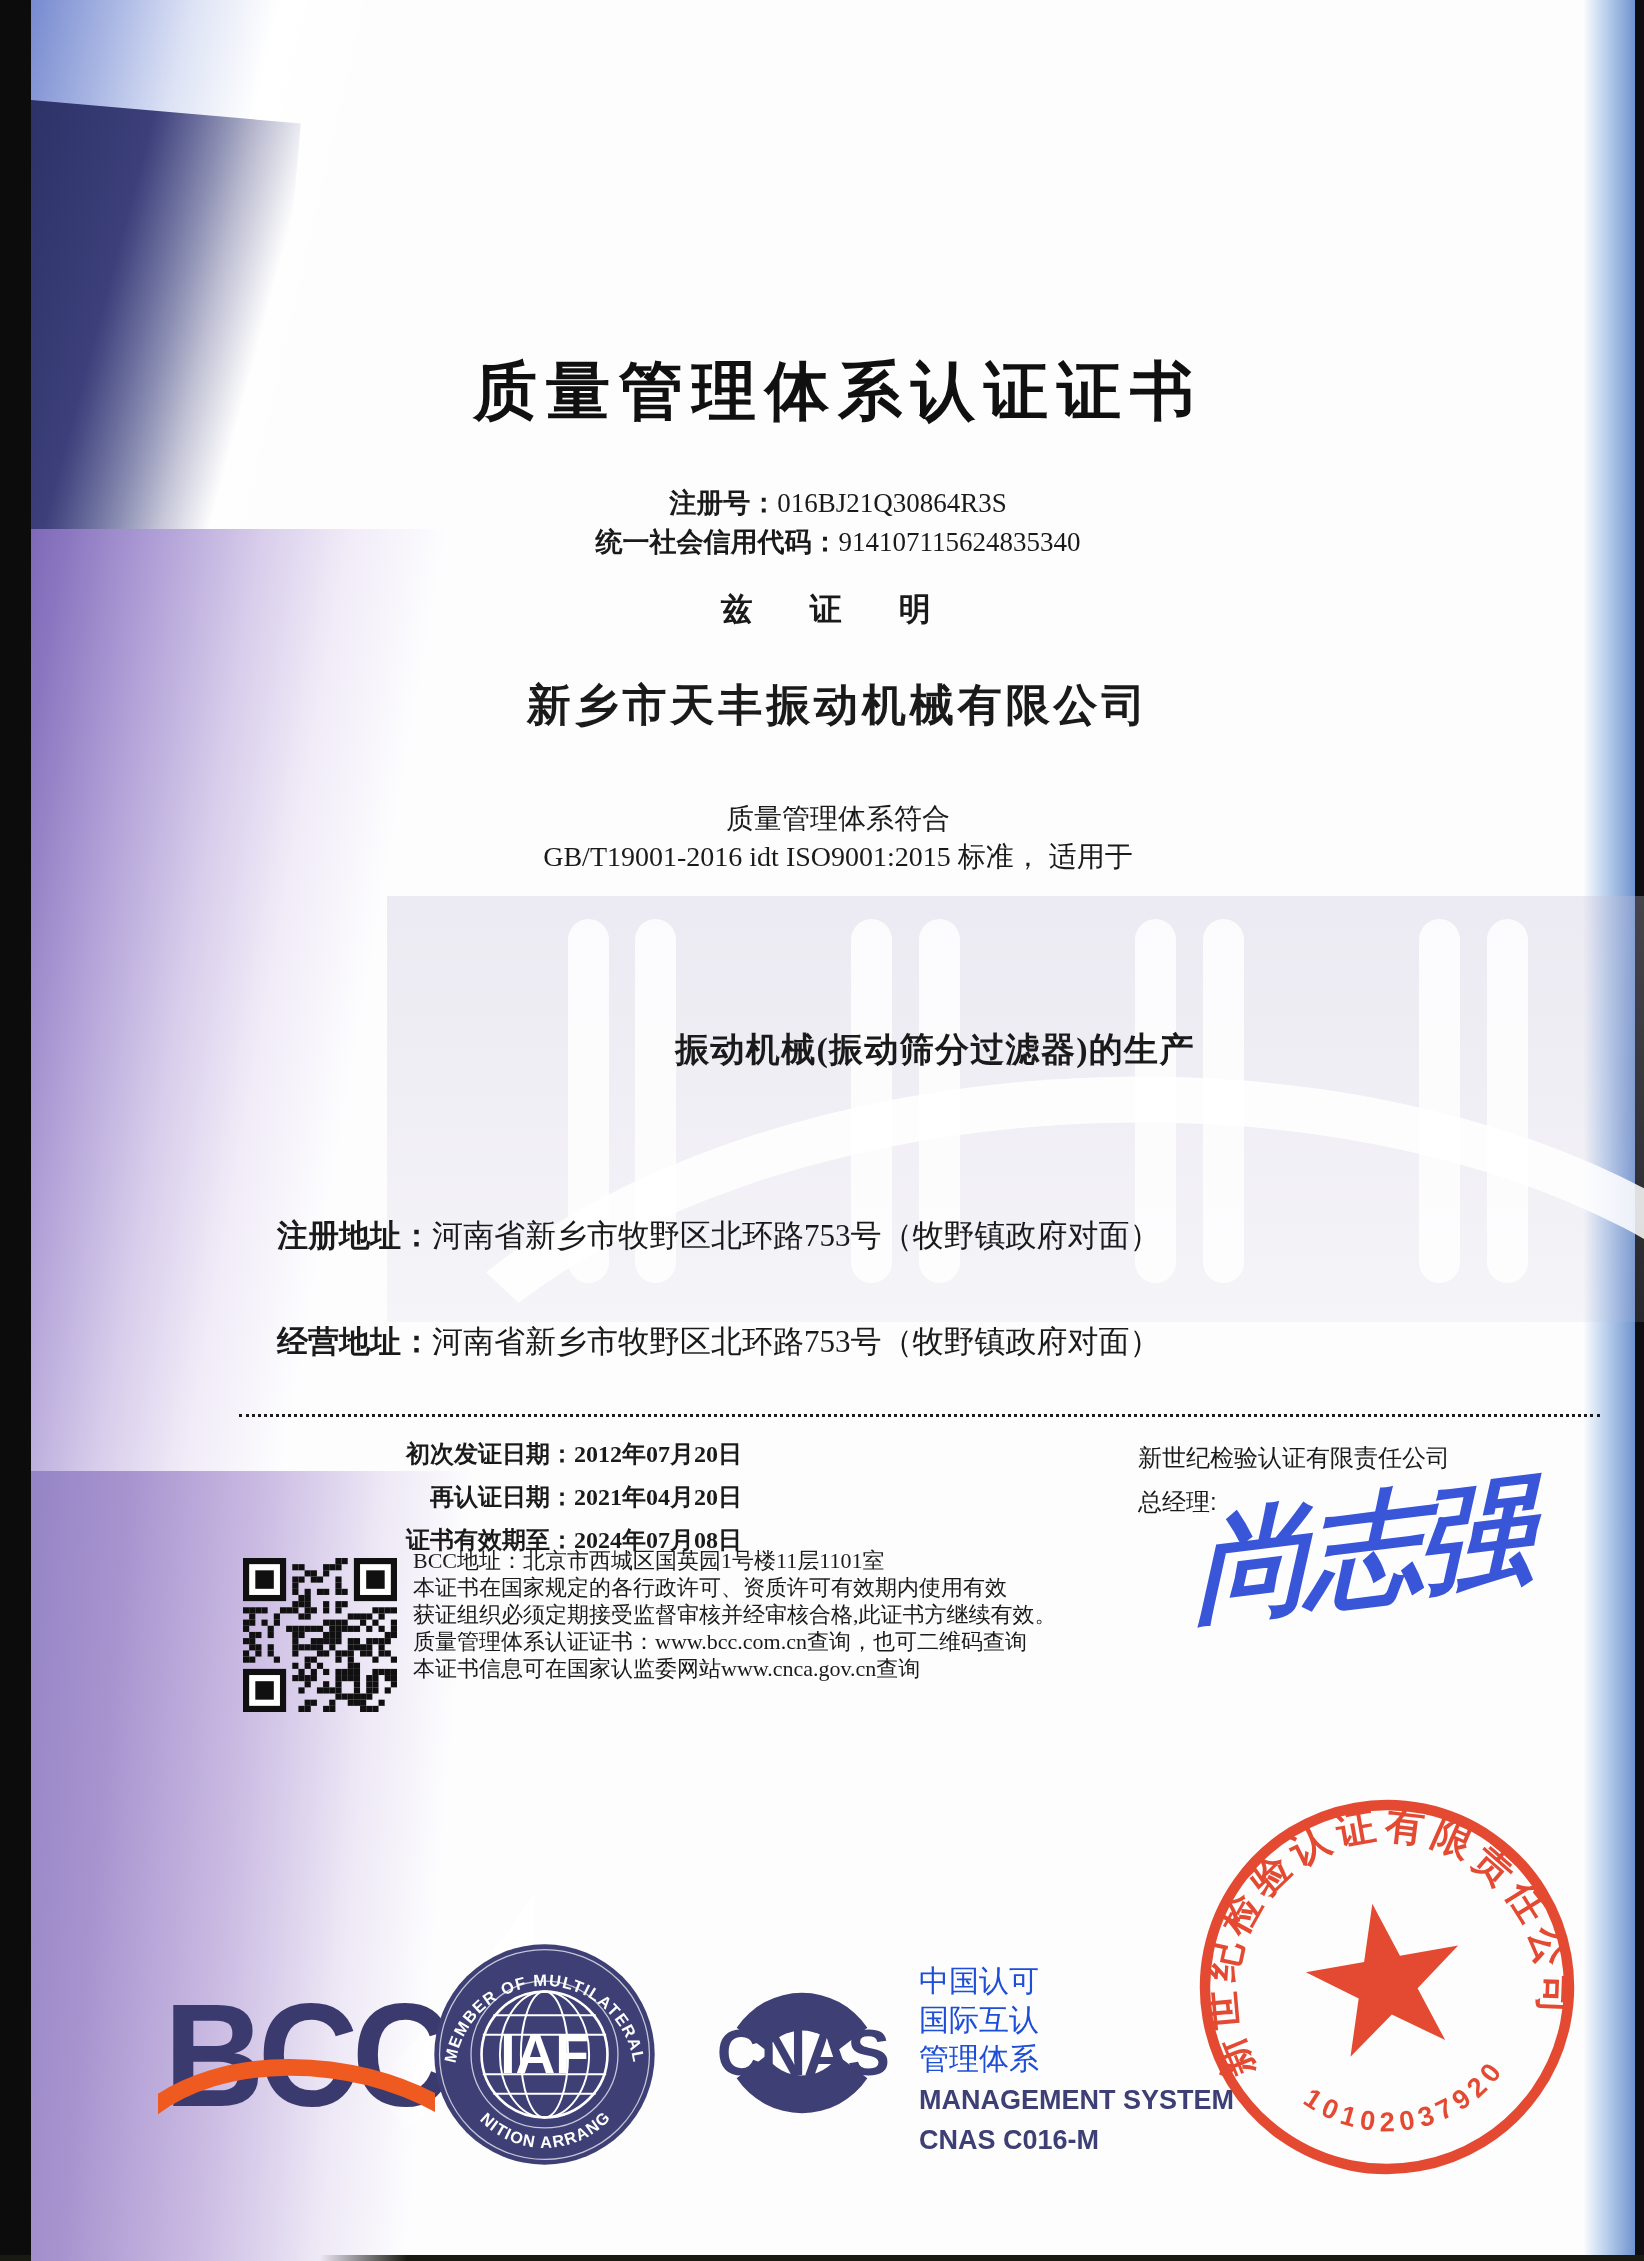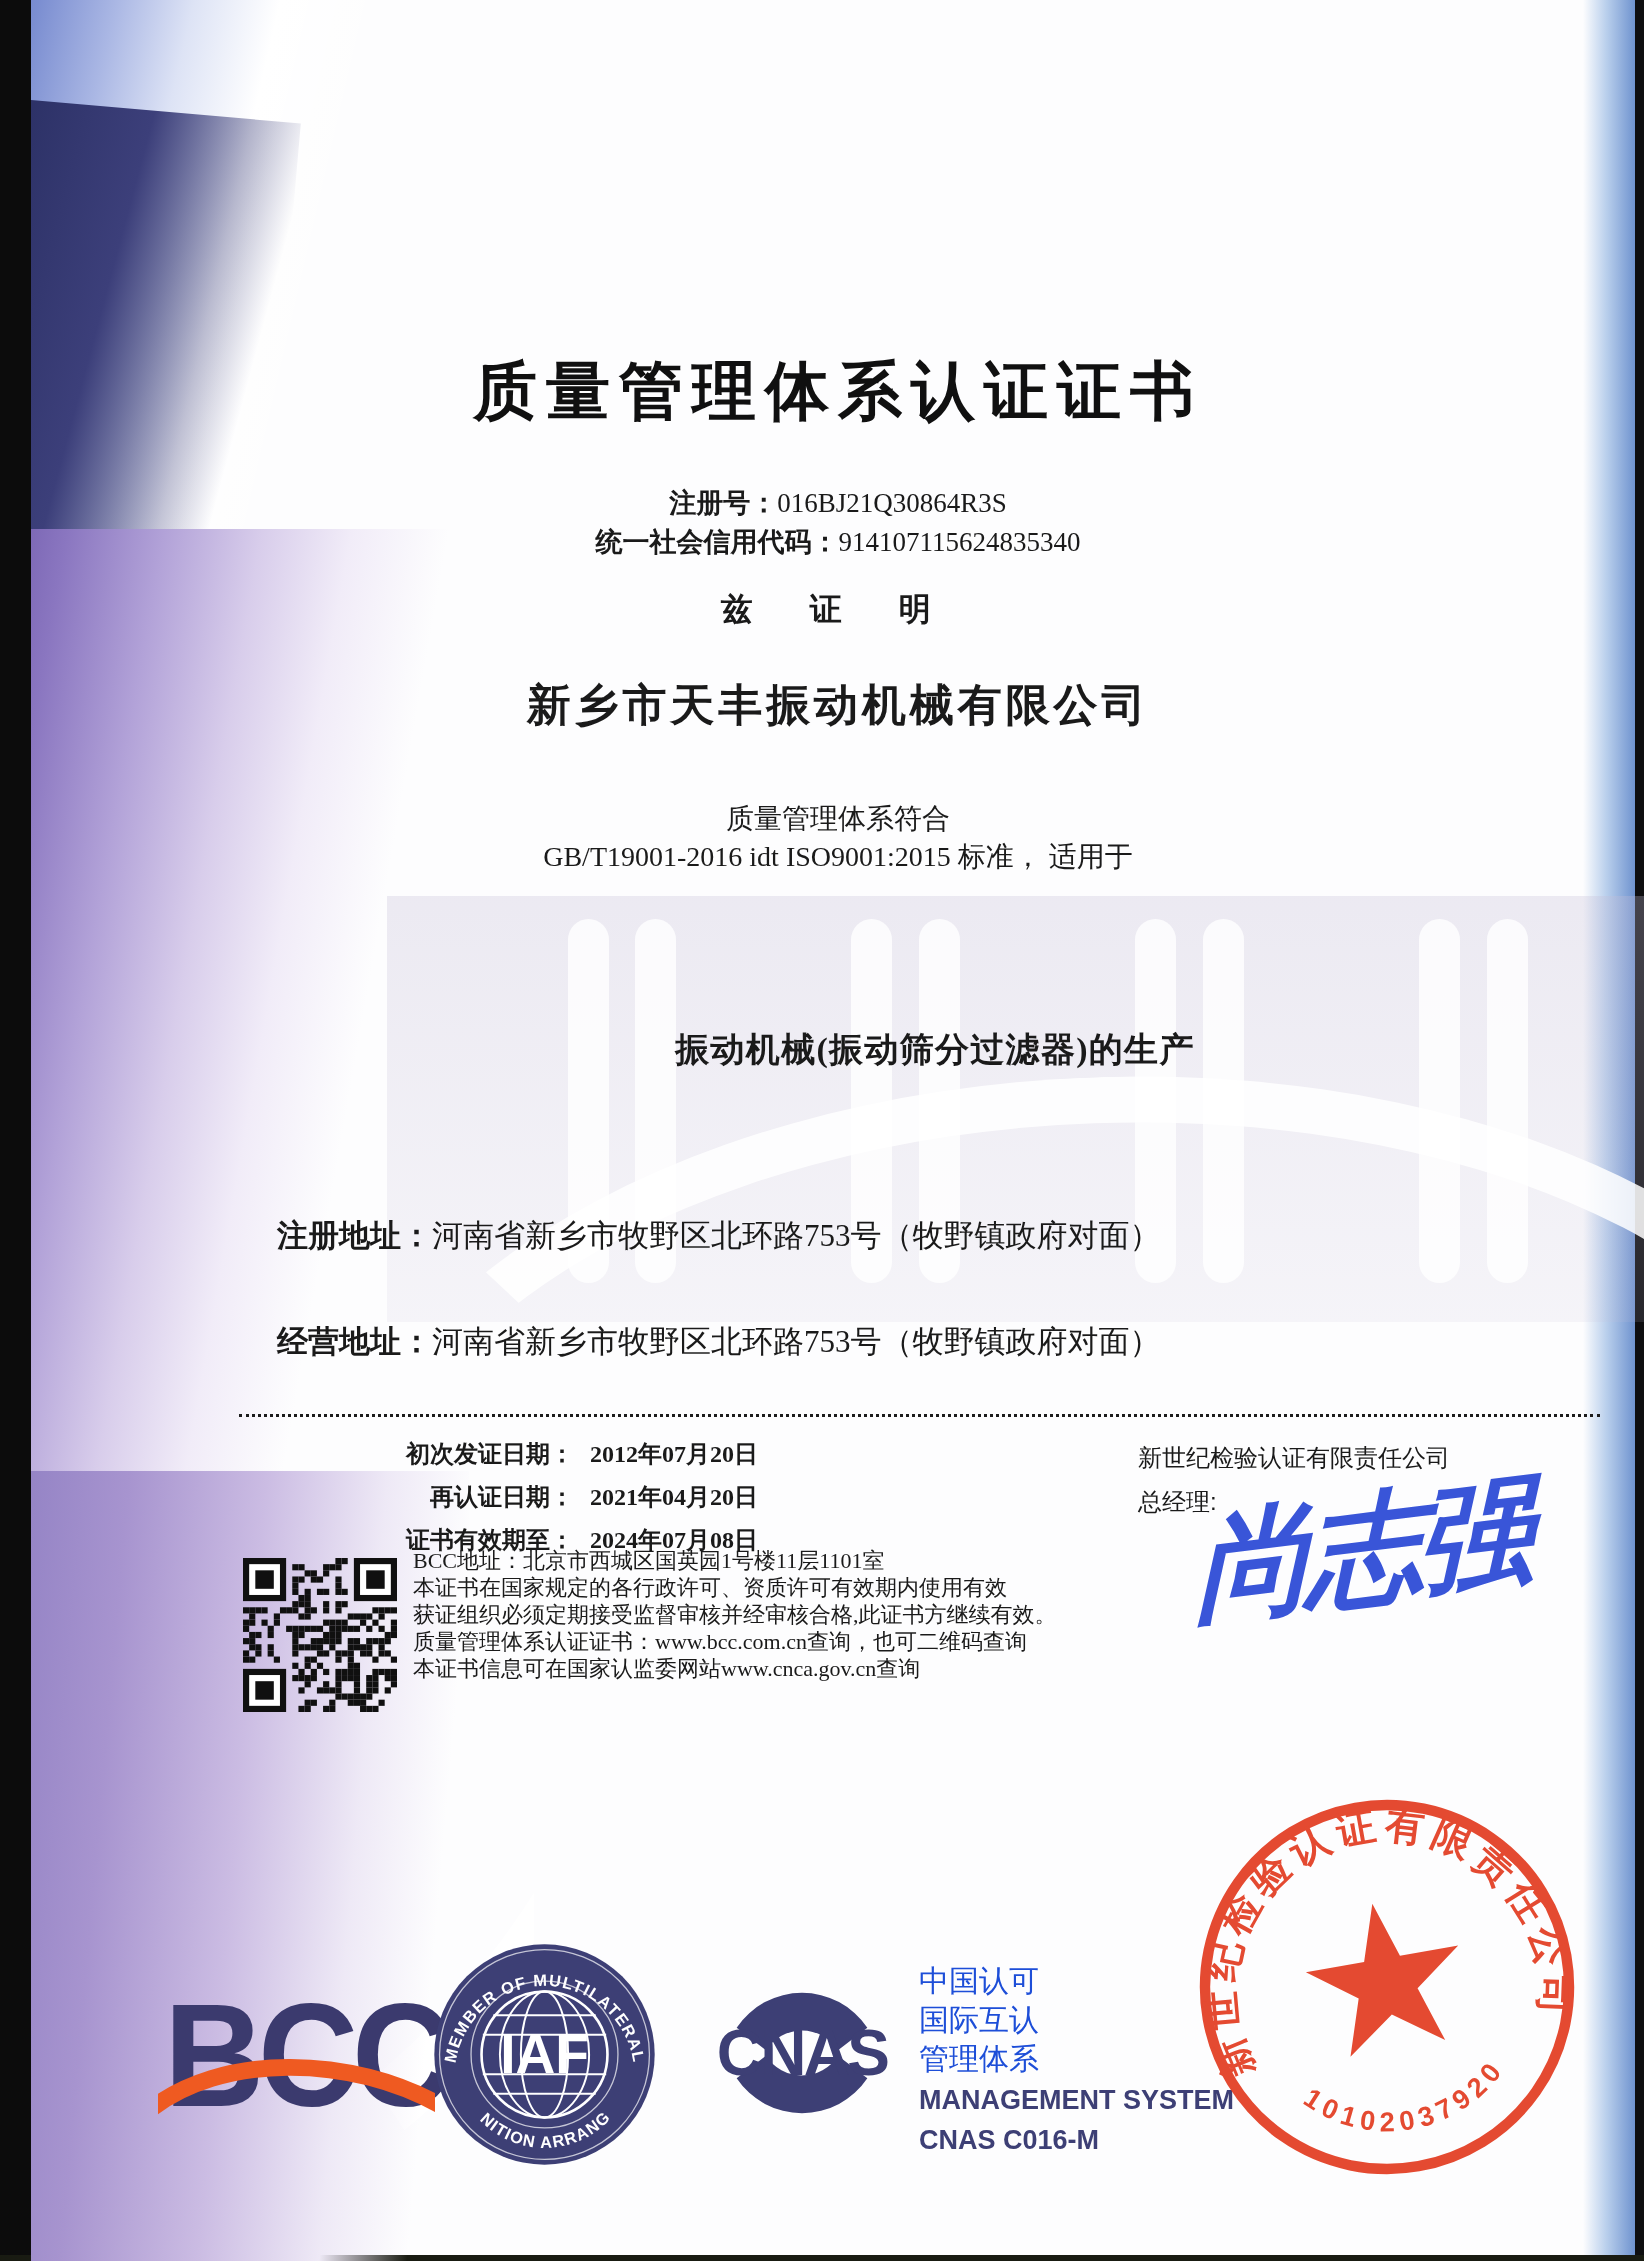--- a/index.html
+++ b/index.html
@@ -48,21 +48,21 @@
   .stdline{left:193px;top:838px;width:1290px;font-size:28px;}
   .scope{left:290px;top:1027px;width:1290px;font-size:34px;font-weight:900;letter-spacing:1.3px;}
   .addr{left:277px;width:1290px;font-size:31px;white-space:nowrap;}
   .addr .lbl{font-size:31px;}
 
   .dotted{left:239px;top:1414px;width:1361px;border-top:3.9px dotted #1c1c1c;height:0;}
 
   .dates{left:348px;top:1438px;width:580px;font-size:24px;}
   .daterow{display:flex;margin-bottom:11px;white-space:nowrap;}
   .daterow .dl{width:226px;text-align:right;font-weight:bold;font-family:"Liberation Sans",sans-serif;}
-  .daterow .dv{margin-left:16px;font-weight:bold;}
+  .daterow .dv{margin-left:0;font-weight:bold;}
 
   .issuer{left:1138px;top:1442px;width:490px;font-size:24px;}
   .issuer .gm{margin-top:11.6px;}
   .signature{left:1193px;top:1464px;width:451px;font-size:119px;color:#2b49d6;
       font-style:italic;font-weight:bold;letter-spacing:-7.7px;transform:rotate(-7deg) skewX(-6deg);opacity:.93;}
 
   .qr{left:243px;top:1558px;width:154px;height:154px;}
   .fine{left:413px;top:1547px;width:967px;font-size:22px;line-height:27px;}
   .fine div{white-space:nowrap;}
 

